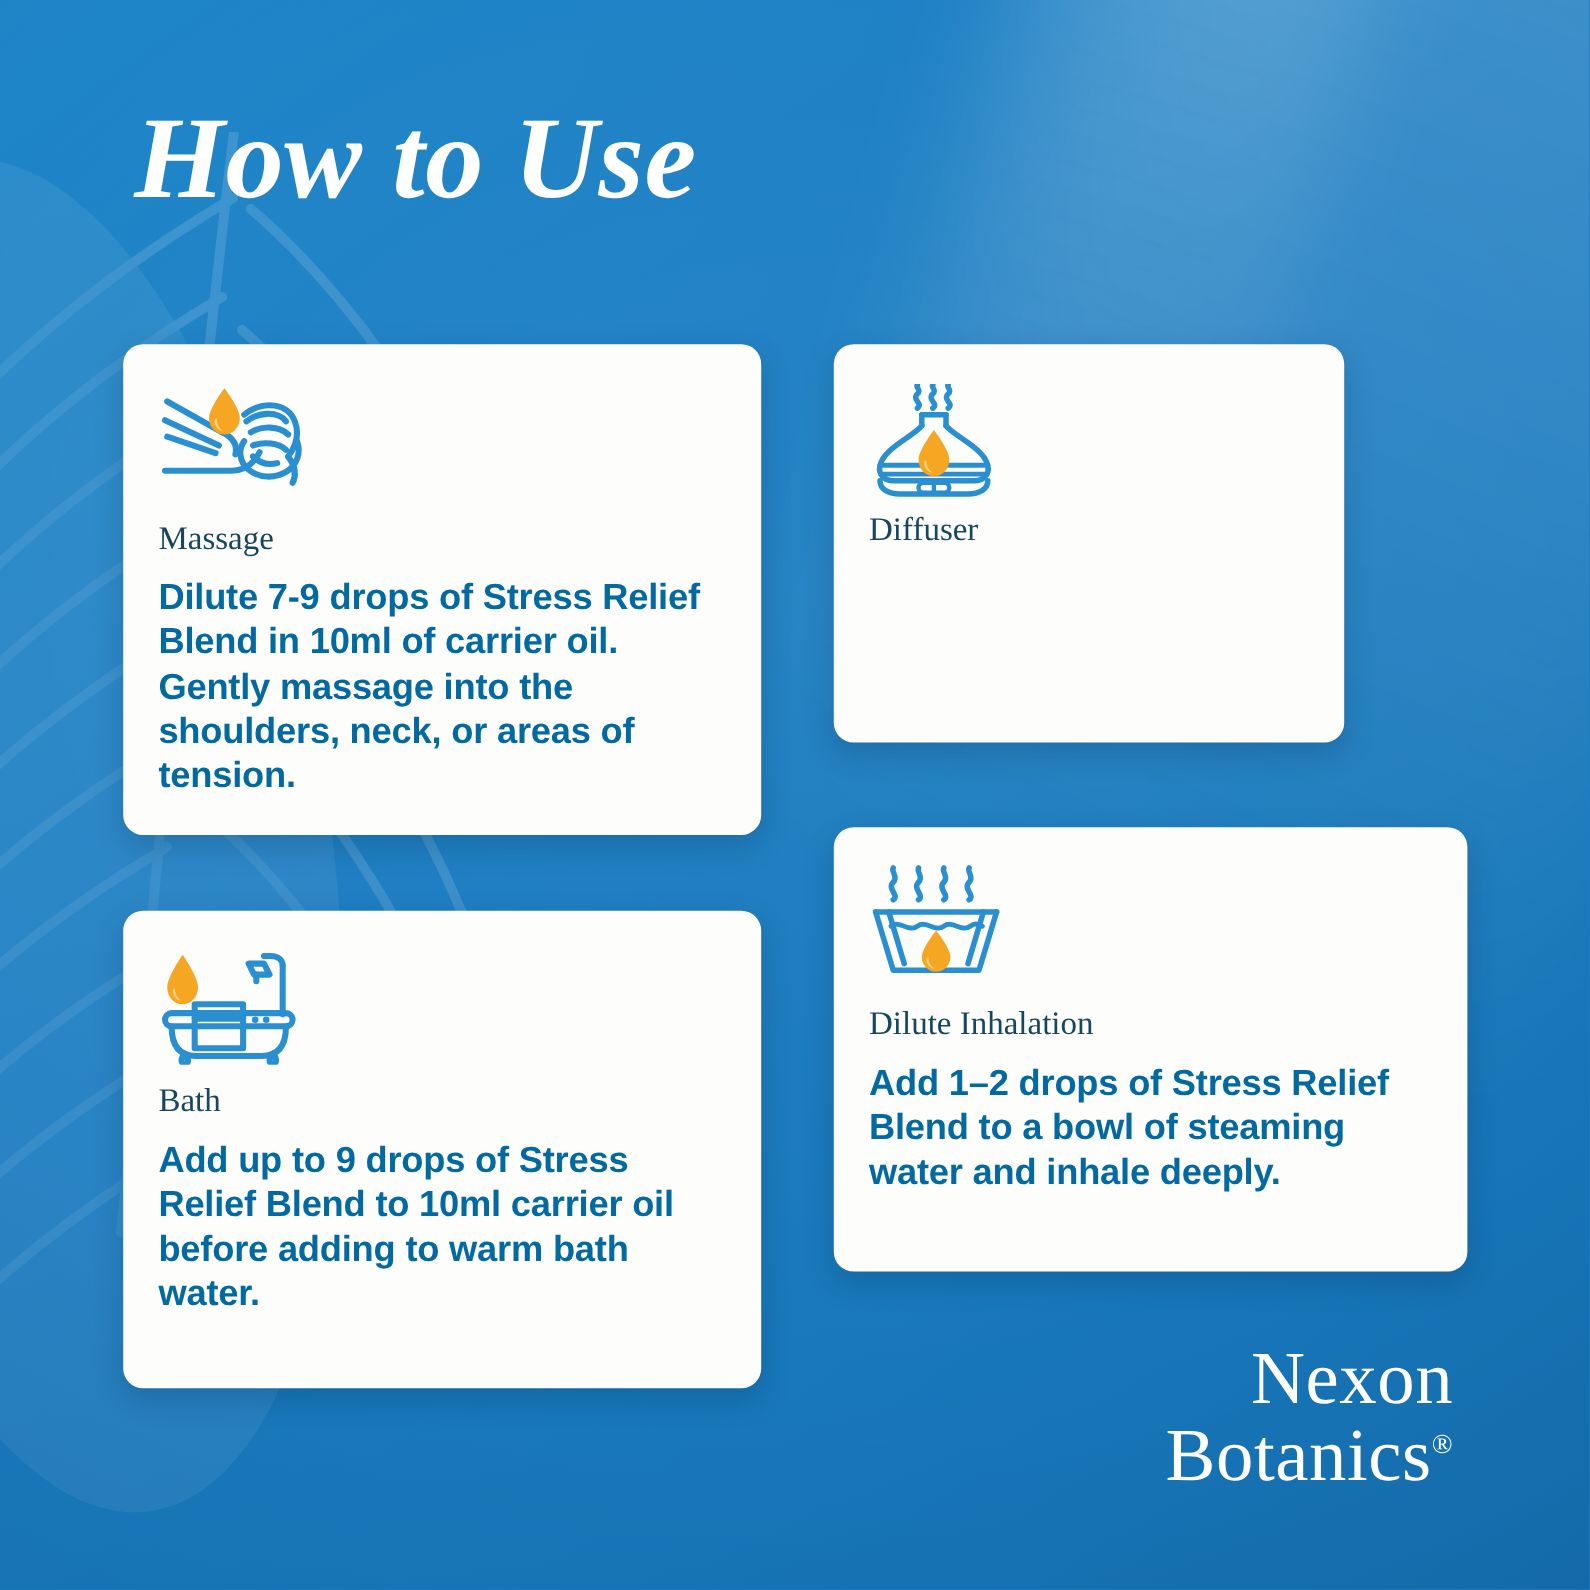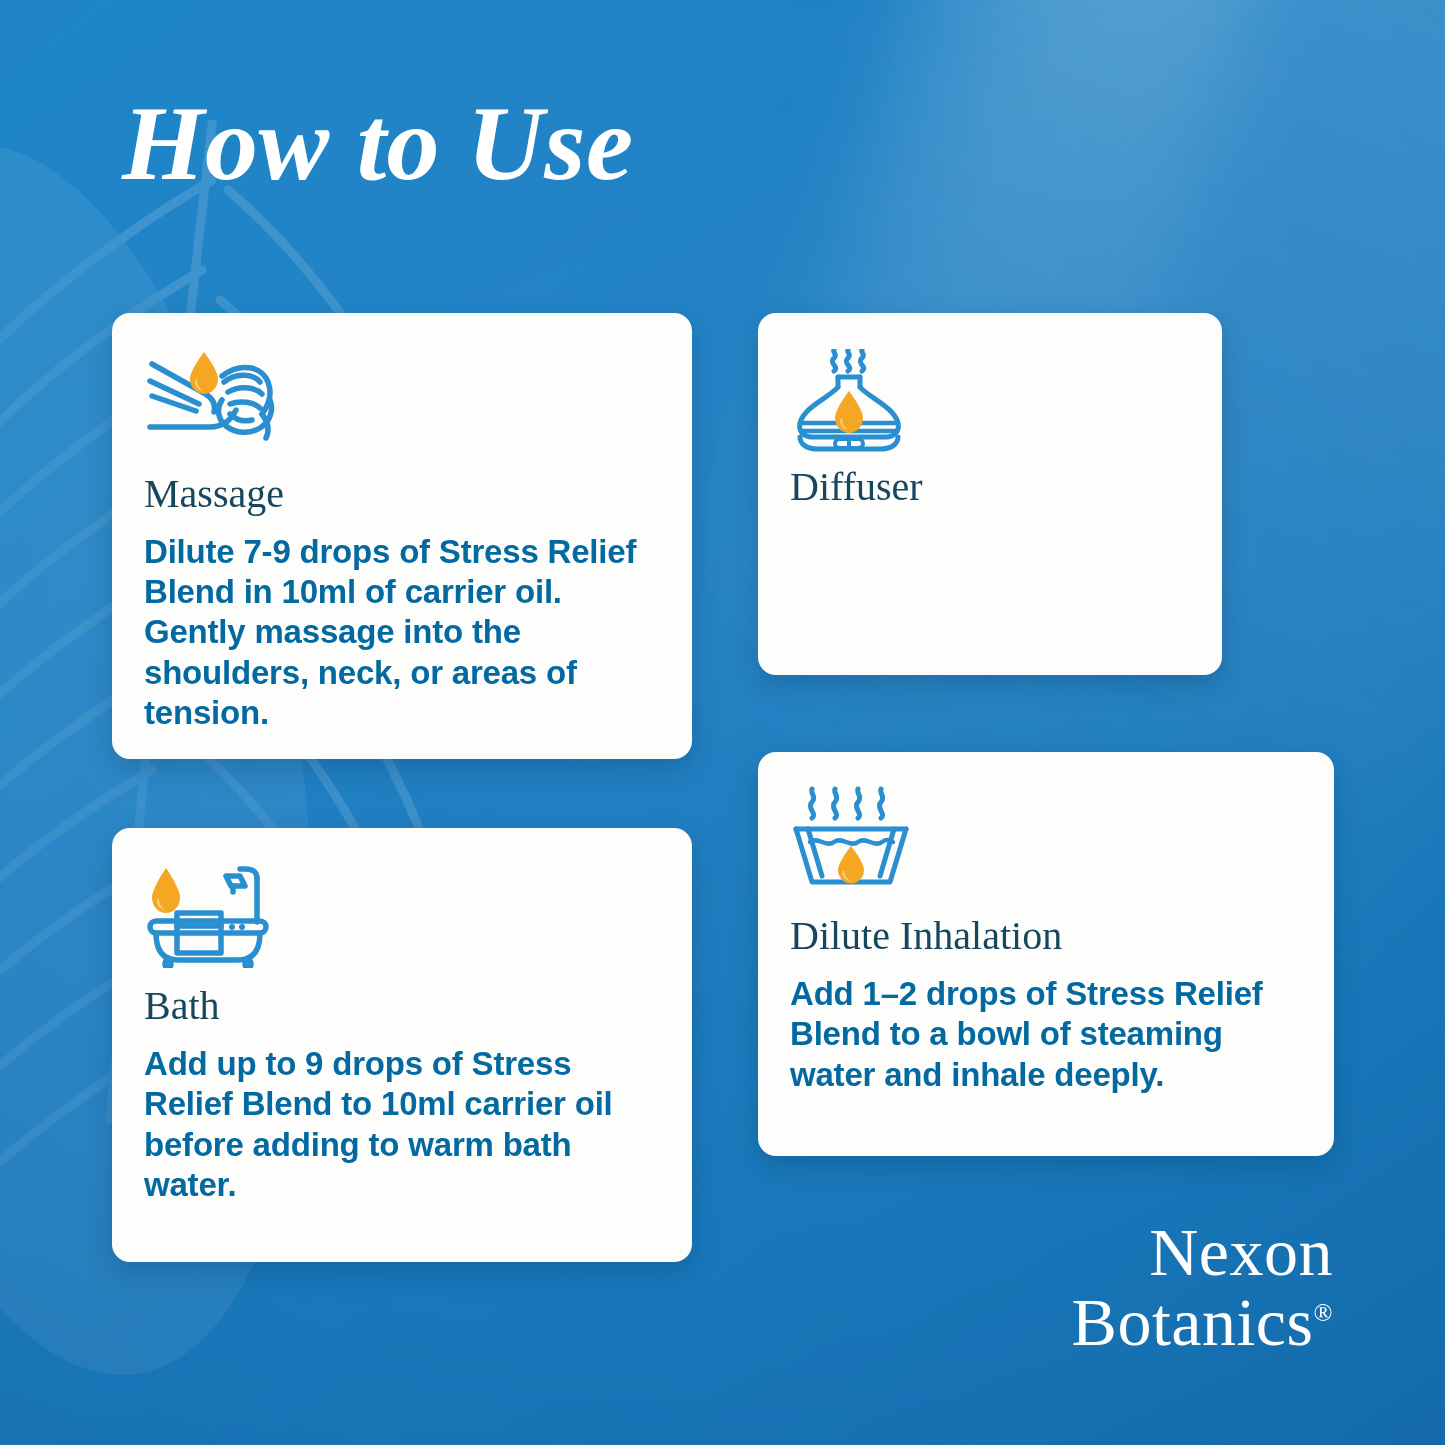--- a/index.html
+++ b/index.html
@@ -75,21 +75,21 @@
   #card-massage { left:112px; top:313px; width:580px; height:446px; }
   #card-diffuser{ left:758px; top:313px; width:464px; height:362px; }
   #card-bath    { left:112px; top:828px; width:580px; height:434px; }
   #card-steam   { left:758px; top:752px; width:576px; height:404px; }
 
   .icon-wrap{ height:110px; display:flex; align-items:flex-end; }
   .icon-wrap svg{ display:block; }
 
   .card-title{
     font-family:"Liberation Serif", serif;
-    font-size:40px;
+    font-size:30px;
     line-height:1.0;
     color:#17475f;
     margin-top:22px;
   }
   .card-body{
     font-family:"Liberation Sans", sans-serif;
     font-weight:bold;
     font-size:33px;
     line-height:1.22;
     color:#0369a1;
@@ -97,21 +97,21 @@
     letter-spacing:-.2px;
   }
   #card-diffuser .card-title{ margin-top:14px; }
   #card-steam   .icon-wrap{ height:104px; }
   #card-steam   .card-title{ margin-top:30px; }
   #card-bath    .card-title{ margin-top:18px; }
 
   
   #logo{
     position:absolute;
-    right:112px; bottom:88px;
+    right:124px; bottom:88px;
     text-align:right;
     font-family:"Liberation Serif", serif;
     color:#ffffff;
     line-height:1.02;
   }
   #logo .l1{ font-size:68px; display:block; letter-spacing:.5px;}
   #logo .l2{ font-size:68px; display:block; letter-spacing:.5px;}
   #logo .reg{ font-size:25px; vertical-align:super; }
 </style>
 </head>

